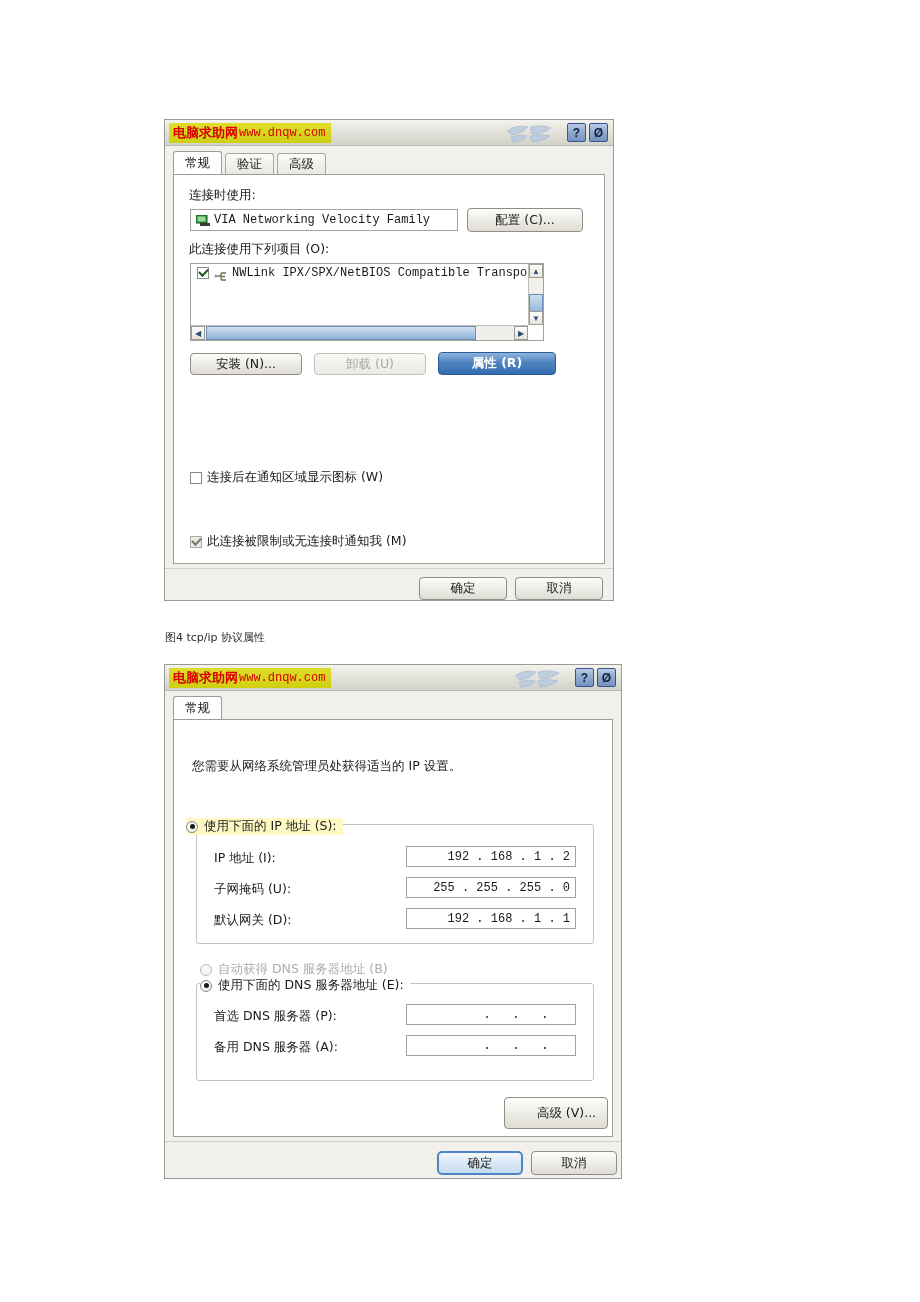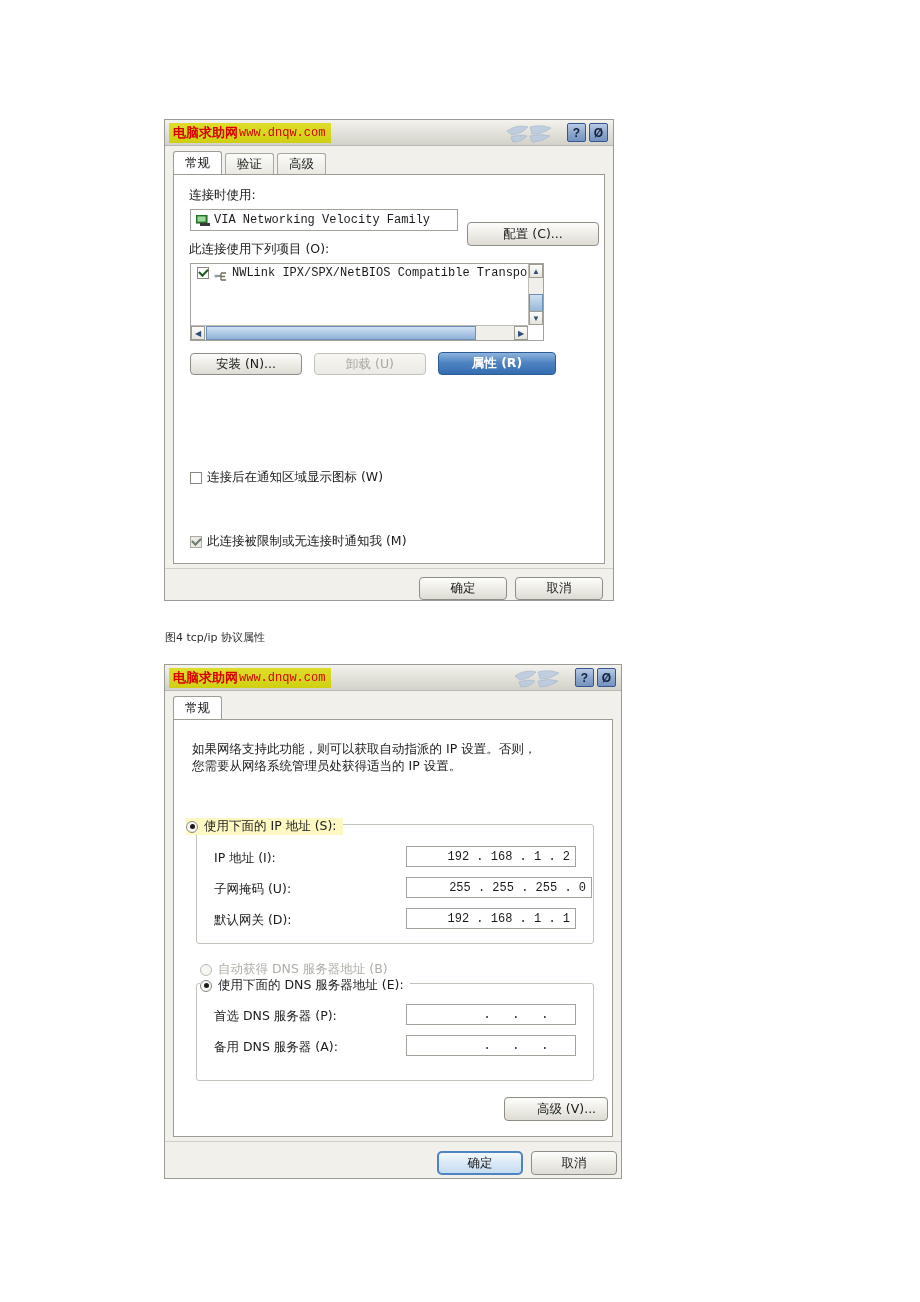--- a/index.html
+++ b/index.html
@@ -357,21 +357,21 @@
         <span class="proto-icon">
           <svg width="15" height="11" viewBox="0 0 15 11">
             <rect x="0" y="0" width="11" height="8" fill="#2f8b2f" stroke="#1b5c1b"></rect>
             <rect x="1.5" y="1.5" width="8" height="5" fill="#9bd79b"></rect>
             <rect x="4" y="8" width="10" height="3" fill="#3a3a3a"></rect>
           </svg>
         </span>
         <span class="mono">VIA Networking Velocity Family</span>
       </div>
 
-      <div class="btn" style="position:absolute; left:293px; top:47px; width:132px; height:24px;">配置 (C)...</div>
+      <div class="btn" style="position:absolute; left:293px; top:33px; width:116px; height:24px;">配置 (C)...</div>
 
       <div class="lbl" style="position:absolute; left:15px; top:66px;">此连接使用下列项目 (O):</div>
 
       <div class="listbox" style="position:absolute; left:16px; top:88px; width:354px; height:78px;">
         <div class="listrow">
           <span class="cbx checked"></span>
           <span class="proto-icon">
             <svg width="15" height="11" viewBox="0 0 15 11">
               <path d="M1 5 h6 M7 2 v7 M7 2 h5 M7 5.5 h4 M7 9 h5" stroke="#6f6f55" stroke-width="1.3" fill="none"></path>
               <circle cx="2" cy="5" r="1.6" fill="#8aa2c2"></circle>
@@ -435,21 +435,20 @@
         <div class="tb-btn">Ø</div>
       </div>
     </div>
 
     <div class="tabstrip">
       <div class="tab active">常规</div>
     </div>
 
     <div class="tabpanel" style="top:54px; height:418px;">
 
-      <div class="lbl" style="position:absolute; left:18px; top:20px; line-height:17px;">如果网络支持此功能，则可以获取自动指派的 IP 设置。否则，</div>
       <div class="lbl" style="position:absolute; left:18px; top:37px; line-height:17px;">您需要从网络系统管理员处获得适当的 IP 设置。</div>
 
       <div class="row" style="position:absolute; left:26px; top:98px;">
         <span class="radio"></span>
         <span class="lbl">自动获得 IP 地址 (O)</span>
       </div>
 
       <div class="groupbox" style="left:22px; top:104px; width:398px; height:120px;"></div>
       <div class="row" style="position:absolute; left:12px; top:98px; background:#fef9c3; padding-right:6px;">
         <span class="radio on"></span>
@@ -461,21 +460,21 @@
         <span>192</span>
         <span class="ipdots">&nbsp;.&nbsp;</span>
         <span>168</span>
         <span class="ipdots">&nbsp;.&nbsp;</span>
         <span>1</span>
         <span class="ipdots">&nbsp;.&nbsp;</span>
         <span>2</span>
       </div>
 
       <div class="lbl" style="position:absolute; left:40px; top:161px;">子网掩码 (U):</div>
-      <div class="textfield" style="position:absolute; left:232px; top:157px; width:186px; height:21px; justify-content:flex-end;">
+      <div class="textfield" style="position:absolute; left:232px; top:157px; width:170px; height:21px; justify-content:flex-end;">
         <span>255</span>
         <span class="ipdots">&nbsp;.&nbsp;</span>
         <span>255</span>
         <span class="ipdots">&nbsp;.&nbsp;</span>
         <span>255</span>
         <span class="ipdots">&nbsp;.&nbsp;</span>
         <span>0</span>
       </div>
 
       <div class="lbl" style="position:absolute; left:40px; top:192px;">默认网关 (D):</div>
@@ -515,21 +514,21 @@
       <div class="textfield" style="position:absolute; left:232px; top:315px; width:170px; height:21px; justify-content:flex-end;">
         <span></span>
         <span class="ipdots">&nbsp;.&nbsp;&nbsp;</span>
         <span></span>
         <span class="ipdots">&nbsp;.&nbsp;&nbsp;</span>
         <span></span>
         <span class="ipdots">&nbsp;.&nbsp;&nbsp;&nbsp;</span>
         <span></span>
       </div>
 
-      <div class="btn" style="position:absolute; left:330px; top:377px; width:104px; height:24px;padding-left:21px;">高级 (V)...</div>
+      <div class="btn" style="position:absolute; left:330px; top:377px; width:104px; height:32px;padding-left:21px;">高级 (V)...</div>
     </div>
 
     <div class="btnbar" style="top:476px; height:39px;">
       <div class="btn focusdef" style="position:absolute; left:272px; top:9px; width:86px; height:24px;">确定</div>
       <div class="btn" style="position:absolute; left:366px; top:9px; width:86px; height:24px;">取消</div>
     </div>
   </div>
 
 </div>
 

